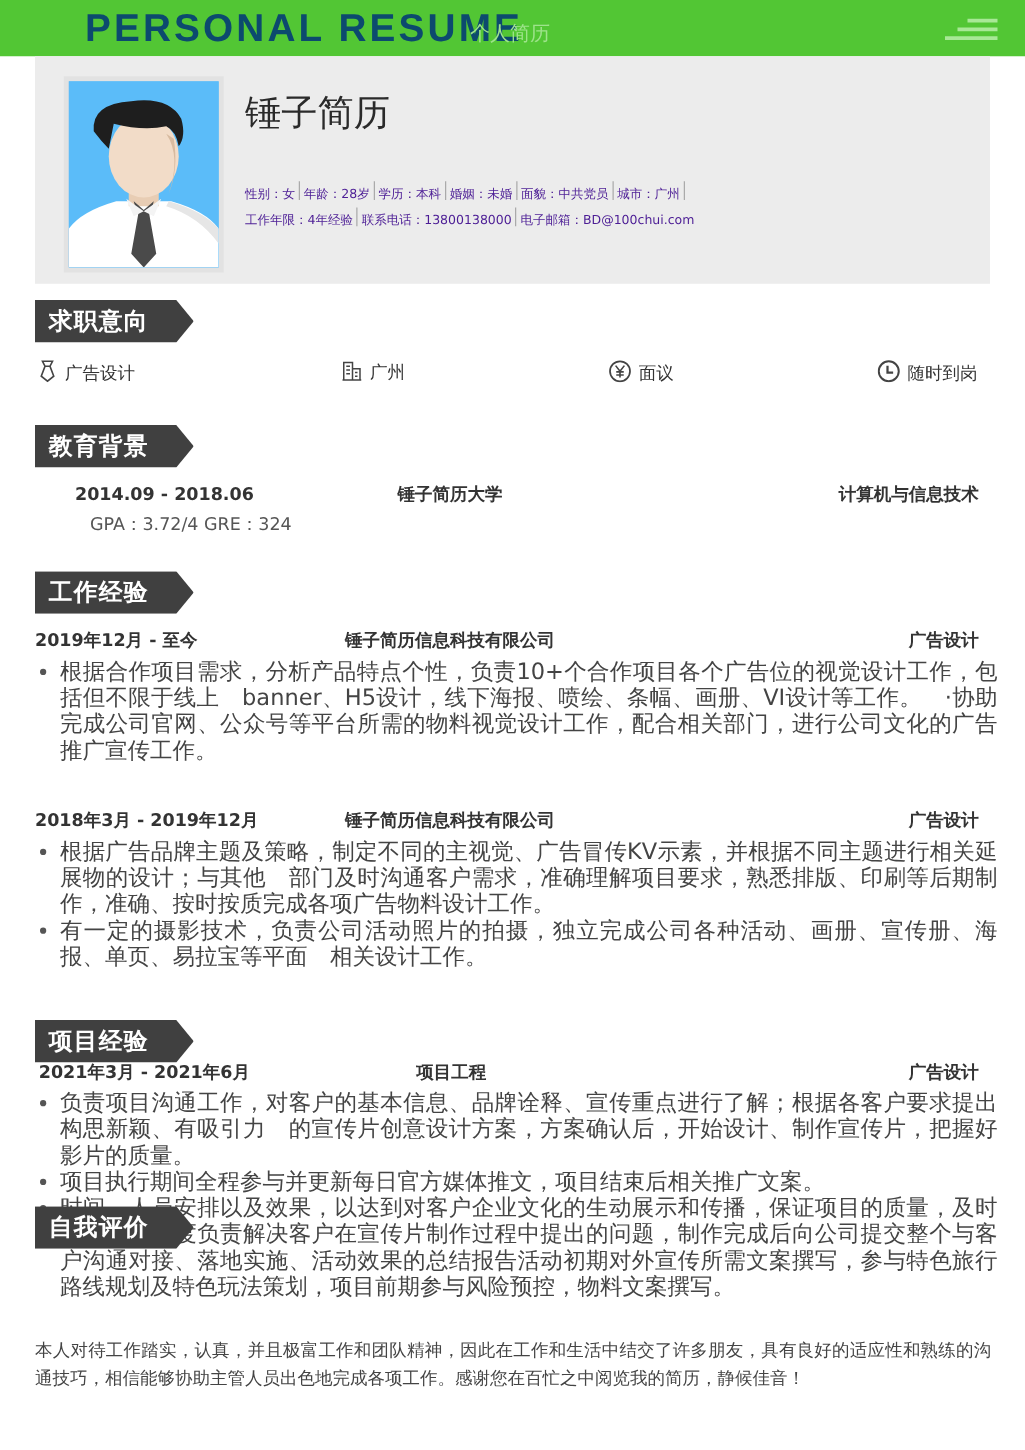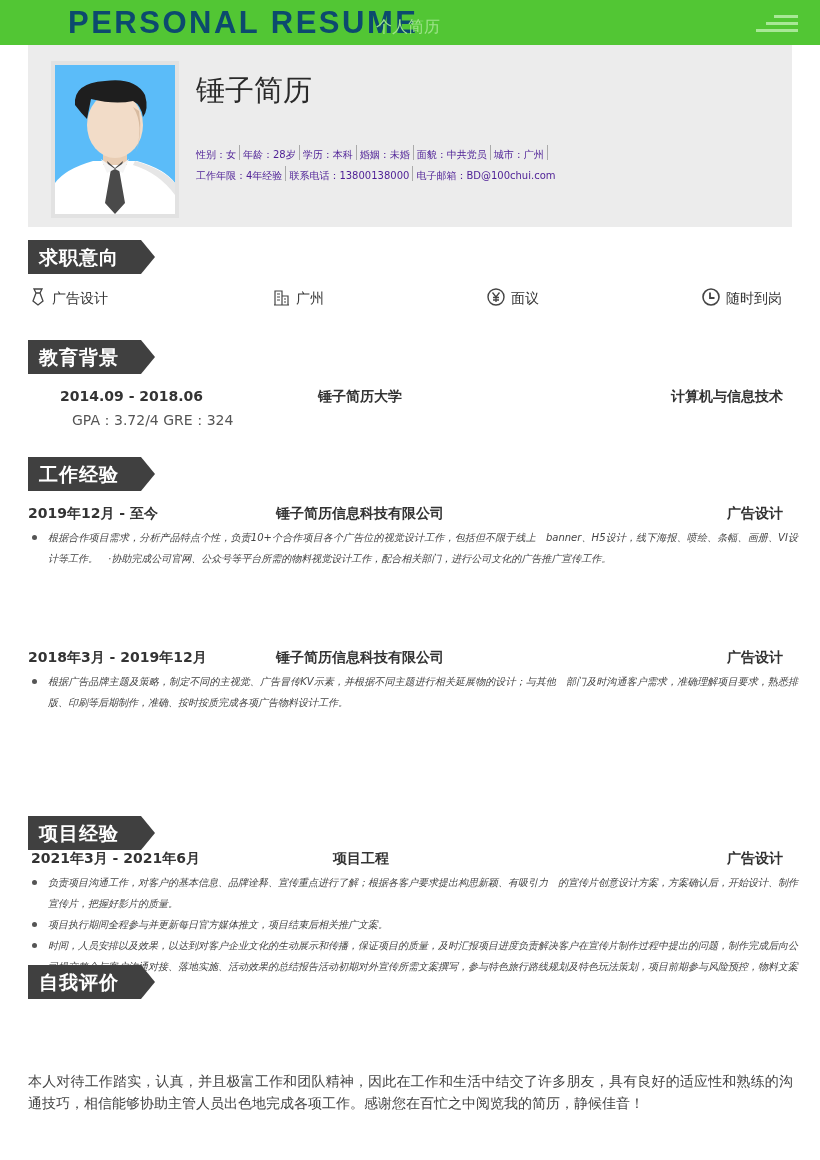--- a/index.html
+++ b/index.html
@@ -27,21 +27,21 @@
 
   .sec-title { position: absolute; left: 28px; width: 127px; height: 52px; background: #404040; clip-path: polygon(0 0, 113px 0, 127px 17px, 113px 34px, 0 34px); }
   .sec-title span { position: absolute; left: 11px; top: 3px; font-size: 19px; font-weight: bold; color: #fff; line-height: 28px; letter-spacing: 1px; }
 
   .intent { position: absolute; top: 288px; font-size: 14px; color: #333; line-height: 20px; white-space: nowrap; }
   .intent svg { vertical-align: -3px; margin-right: 6px; }
 
   .row { position: absolute; font-size: 14px; font-weight: bold; color: #333; line-height: 20px; white-space: nowrap; }
   .plain { position: absolute; font-size: 14px; color: #555; line-height: 20px; }
 
-  ul.bul { position: absolute; left: 28px; width: 770px; list-style: none; font-size: 10px; color: #444; line-height: 21px; font-style: italic; }
+  ul.bul { position: absolute; left: 28px; width: 770px; list-style: none; font-size: 18px; color: #444; line-height: 21px; }
   ul.bul li { position: relative; padding-left: 20px; text-align: justify; }
   ul.bul li::before { content: ""; position: absolute; left: 4px; top: 8px; width: 5px; height: 5px; border-radius: 50%; background: #555; }
 
   .para { position: absolute; left: 28px; top: 1070px; width: 765px; font-size: 14px; color: #444; line-height: 22px; text-align: justify; }
 </style>
 </head>
 <body>
 
 <div class="topbar">
   <div class="en">PERSONAL RESUME</div>
@@ -122,20 +122,21 @@
 <div class="row" style="right:37px; top:503px;">广告设计</div>
 <ul class="bul" style="top:527px;">
   <li>根据合作项目需求，分析产品特点个性，负责10+个合作项目各个广告位的视觉设计工作，包括但不限于线上　banner、H5设计，线下海报、喷绘、条幅、画册、VI设计等工作。　·协助完成公司官网、公众号等平台所需的物料视觉设计工作，配合相关部门，进行公司文化的广告推广宣传工作。</li>
 </ul>
 
 <div class="row" style="left:28px; top:647px;">2018年3月 - 2019年12月</div>
 <div class="row" style="left:276px; top:647px;">锤子简历信息科技有限公司</div>
 <div class="row" style="right:37px; top:647px;">广告设计</div>
 <ul class="bul" style="top:671px;">
   <li>根据广告品牌主题及策略，制定不同的主视觉、广告冒传KV示素，并根据不同主题进行相关延展物的设计；与其他　部门及时沟通客户需求，准确理解项目要求，熟悉排版、印刷等后期制作，准确、按时按质完成各项广告物料设计工作。</li>
+  <li>有一定的摄影技术，负责公司活动照片的拍摄，独立完成公司各种活动、画册、宣传册、海报、单页、易拉宝等平面　相关设计工作。</li>
 </ul>
 
 <div class="sec-title" style="top:816px;">
   <span>项目经验</span>
 </div>
 <div class="row" style="left:31px; top:848px;">2021年3月 - 2021年6月</div>
 <div class="row" style="left:333px; top:848px;">项目工程</div>
 <div class="row" style="right:37px; top:848px;">广告设计</div>
 <ul class="bul" style="top:872px;">
   <li>负责项目沟通工作，对客户的基本信息、品牌诠释、宣传重点进行了解；根据各客户要求提出构思新颖、有吸引力　的宣传片创意设计方案，方案确认后，开始设计、制作宣传片，把握好影片的质量。</li>

